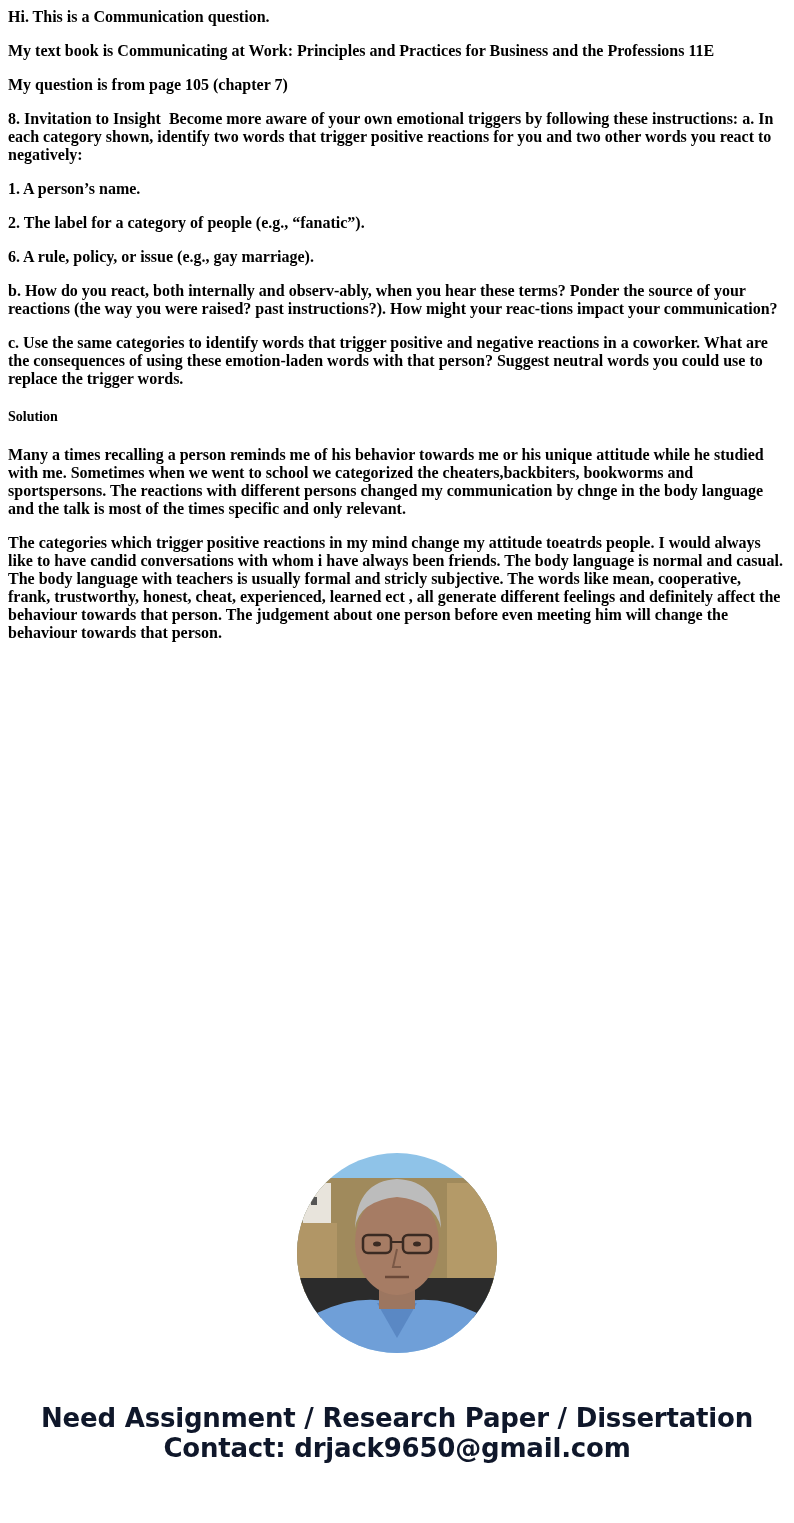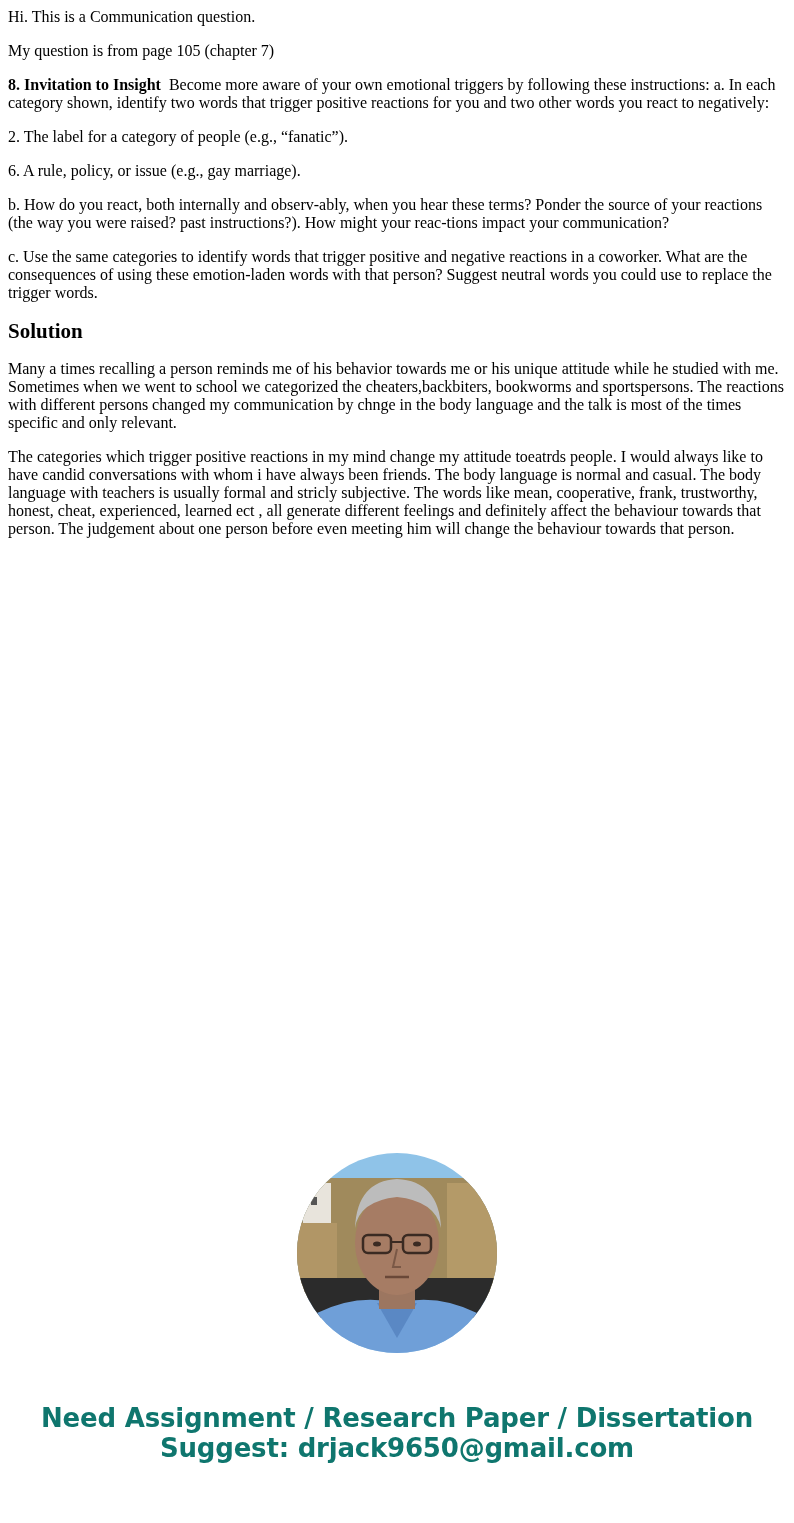--- a/index.html
+++ b/index.html
@@ -15,26 +15,27 @@
       font-size: 16px;
       line-height: 18px;
       color: #000000;
       overflow: hidden;
     }
     .content {
       padding: 0 8px;
     }
     p {
       margin: 16px 0;
+      font-weight: bold;
     }
     p.first {
       margin-top: 8px;
     }
     h3 {
-      font-size: 21px;
+      font-size: 14px;
       font-weight: bold;
       margin: 18px 0;
       line-height: 22px;
     }
     .gap {
       display: inline-block;
       width: 8px;
     }
     .avatar-wrap {
       position: absolute;
@@ -51,33 +52,35 @@
     .promo {
       position: absolute;
       left: 0;
       top: 1403px;
       width: 794px;
       text-align: center;
       font-family: "DejaVu Sans", sans-serif;
       font-weight: bold;
       font-size: 26px;
       line-height: 30px;
-      color: #0f766e;
+      color: #0f172a;
     }
     .promo div {
       letter-spacing: -0.2px;
     }
   </style>
 </head>
 <body>
 
 <div class="content">
   <p class="first">Hi. This is a Communication question.</p>
+  <p>My text book is Communicating at Work: Principles and Practices for Business and the Professions 11E</p>
   <p>My question is from page 105 (chapter 7)</p>
   <p><strong>8. Invitation to Insight</strong><span class="gap"></span><span>Become more aware of your own emotional triggers by following these instructions: a. In each category shown, identify two words that trigger positive reactions for you and two other words you react to negatively:</span></p>
+  <p>1. A person’s name.</p>
   <p>2. The label for a category of people (e.g., “fanatic”).</p>
   <p>6. A rule, policy, or issue (e.g., gay marriage).</p>
   <p>b. How do you react, both internally and observ-ably, when you hear these terms? Ponder the source of your reactions (the way you were raised? past instructions?). How might your reac-tions impact your communication?</p>
   <p>c. Use the same categories to identify words that trigger positive and negative reactions in a coworker. What are the consequences of using these emotion-laden words with that person? Suggest neutral words you could use to replace the trigger words.</p>
 
   <h3>Solution</h3>
   <p>Many a times recalling a person reminds me of his behavior towards me or his unique attitude while he studied with me. Sometimes when we went to school we categorized the cheaters,backbiters, bookworms and sportspersons. The reactions with different persons changed my communication by chnge in the body language and the talk is most of the times specific and only relevant.</p>
   <p>The categories which trigger positive reactions in my mind change my attitude toeatrds people. I would always like to have candid conversations with whom i have always been friends. The body language is normal and casual. The body language with teachers is usually formal and stricly subjective. The words like mean, cooperative, frank, trustworthy, honest, cheat, experienced, learned ect , all generate different feelings and definitely affect the behaviour towards that person. The judgement about one person before even meeting him will change the behaviour towards that person.</p>
 </div>
 
@@ -110,14 +113,14 @@
     <ellipse cx="80" cy="91" rx="4" ry="2.5" fill="#3a2a22"></ellipse>
     <ellipse cx="120" cy="91" rx="4" ry="2.5" fill="#3a2a22"></ellipse>
 
     <path d="M100,96 L96,114 L104,114" fill="none" stroke="#7a5846" stroke-width="2"></path>
     <line x1="88" y1="124" x2="112" y2="124" stroke="#6a4838" stroke-width="2.5"></line>
   </svg>
 </div>
 
 <div class="promo">
   <div>Need Assignment / Research Paper / Dissertation</div>
-  <div>Suggest: drjack9650@gmail.com</div>
+  <div>Contact: drjack9650@gmail.com</div>
 </div>
 
 </body></html>

